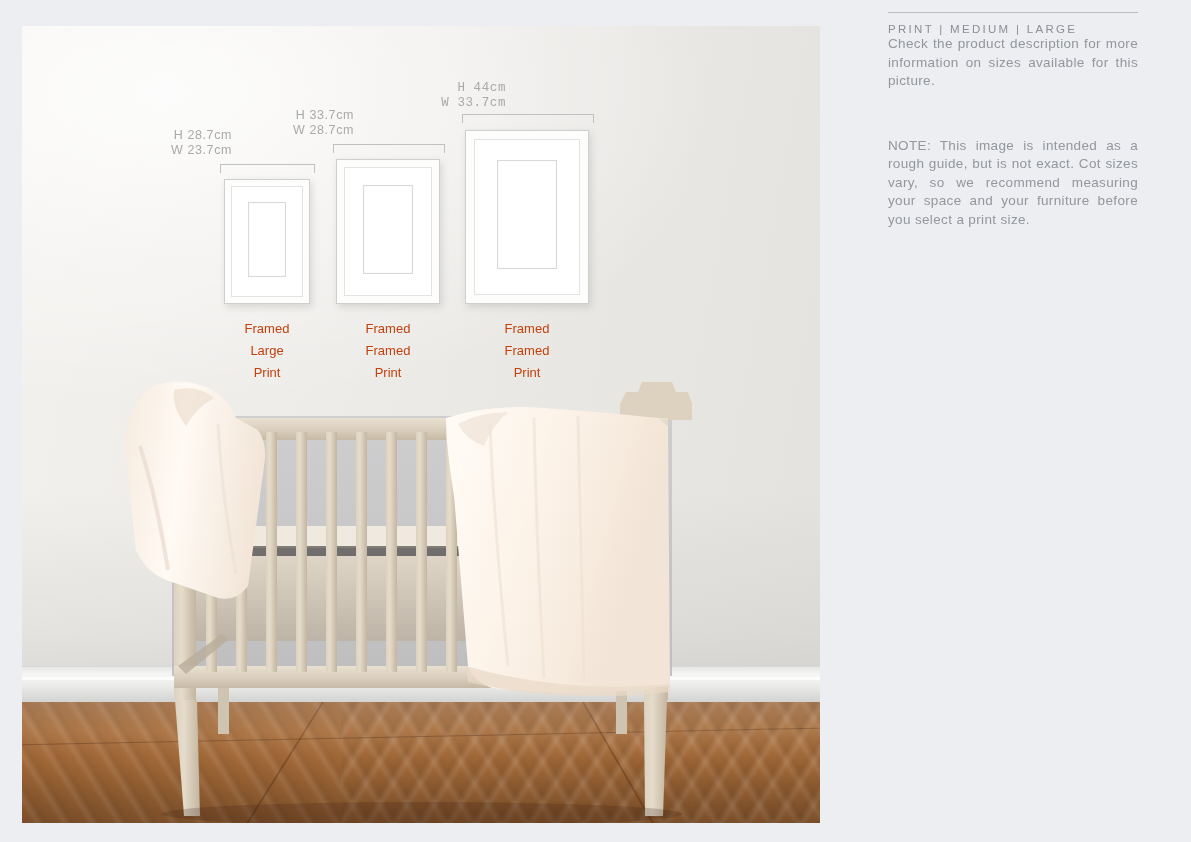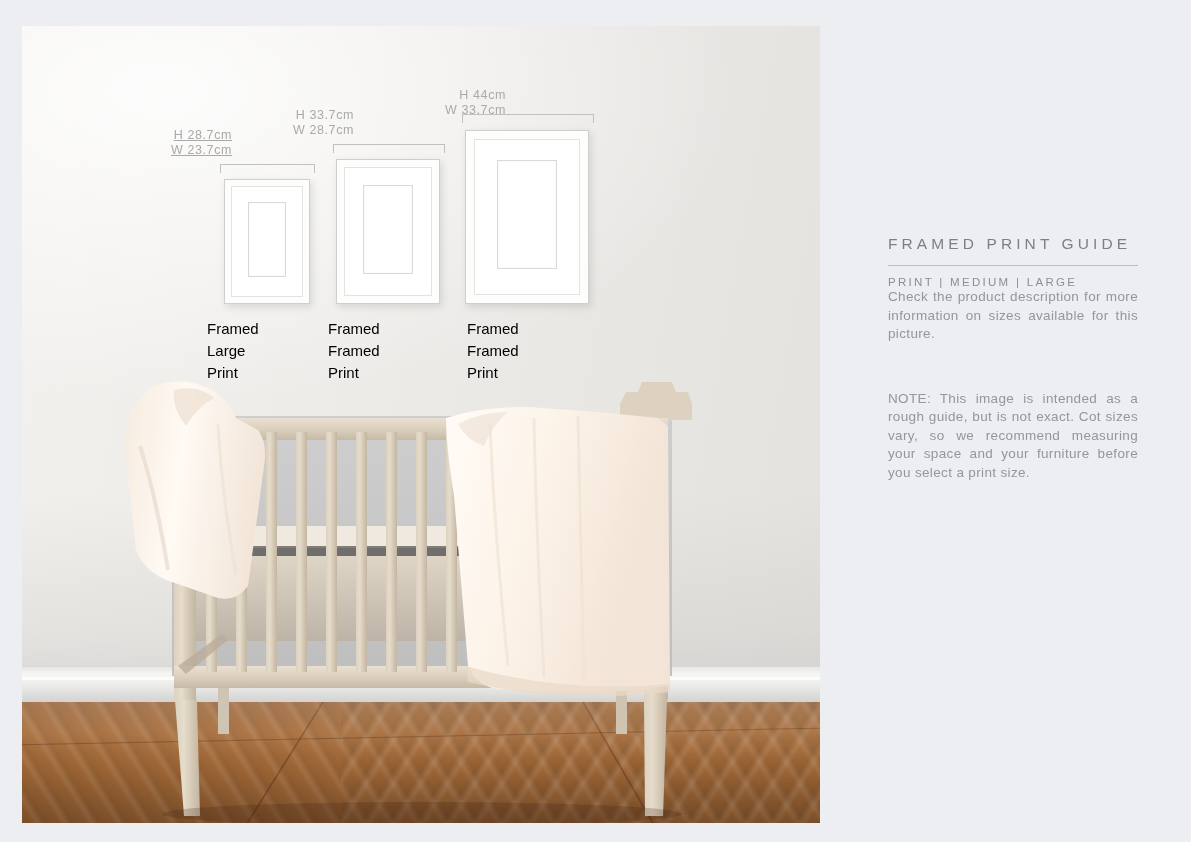--- a/index.html
+++ b/index.html
@@ -144,23 +144,23 @@
   }
   .print-area {
     position: absolute;
     background: #ffffff;
     border: 1px solid #d9d9d9;
     box-sizing: border-box;
     box-shadow: inset 0 0 3px rgba(0,0,0,0.04);
   }
   .frame-caption {
     position: absolute;
-    text-align: left;
-    color: #000000;
-    font-size: 15px;
+    text-align: center;
+    color: #c2410c;
+    font-size: 13px;
     line-height: 22px;
     white-space: nowrap;
   }
 
   
   .crib { position: absolute; left: 0; top: 0; width: 100%; height: 100%; }
 
   
   .side {
     position: absolute;
@@ -208,21 +208,21 @@
   <div class="floor">
     <div class="floor-chev"></div>
     <div class="floor-chev2"></div>
     <div class="floor-seam" style="left:300px;top:0;width:2px;height:100%;transform:skewX(-32deg);transform-origin:top;"></div>
     <div class="floor-seam" style="left:560px;top:0;width:2px;height:100%;transform:skewX(30deg);transform-origin:top;"></div>
     <div class="floor-seam" style="left:0;top:34px;width:100%;height:1px;transform:rotate(-1.2deg);"></div>
     <div class="floor-gloss"></div>
   </div>
 
   <div class="frame-group">
-    <div class="dim-label" style="left:115px; top:102px; width:95px;text-decoration:underline;">
+    <div class="dim-label" style="left:115px; top:102px; width:95px;">
       <div>H  28.7cm</div>
       <div>W  23.7cm</div>
     </div>
     <div class="measure-line" style="left:198px; top:138px; width:93px;"></div>
     <div class="frame" style="left:202px; top:153px; width:86px; height:125px;">
       <div class="mat" style="left:6px; top:6px; right:6px; bottom:6px;">
         <div class="print-area" style="left:16px; top:15px; right:16px; bottom:19px;"></div>
       </div>
     </div>
     <div class="frame-caption" style="left:185px; top:292px; width:120px;">
@@ -244,21 +244,21 @@
       </div>
     </div>
     <div class="frame-caption" style="left:306px; top:292px; width:120px;">
       <div>Framed</div>
       <div>Framed</div>
       <div>Print</div>
     </div>
   </div>
 
   <div class="frame-group">
-    <div class="dim-label" style="left:365px; top:62px; width:119px;">
+    <div class="dim-label" style="left:365px; top:55px; width:119px;font-family:Liberation Mono, monospace;">
       <div>H  44cm</div>
       <div>W  33.7cm</div>
     </div>
     <div class="measure-line" style="left:440px; top:88px; width:130px;"></div>
     <div class="frame" style="left:443px; top:104px; width:124px; height:174px;">
       <div class="mat" style="left:8px; top:8px; right:8px; bottom:8px;">
         <div class="print-area" style="left:22px; top:20px; right:22px; bottom:25px;"></div>
       </div>
     </div>
     <div class="frame-caption" style="left:445px; top:292px; width:120px;">
@@ -362,21 +362,20 @@
       <path d="M512 392 Q514 500 522 652"></path>
       <path d="M556 390 Q558 500 562 656"></path>
     </g>
     <path d="M444 640 Q540 668 648 658 L648 666 Q540 678 446 656 Z" fill="#e9d9c8" opacity="0.75"></path>
   </svg>
 
 </div>
 
 <div class="side">
 
-  <div class="side-title" style="margin-top:235px;">FRAMED PRINT GUIDE</div>
 
   <div class="side-rule"></div>
 
   <div class="side-sub">PRINT  |  MEDIUM  |  LARGE</div>
 
   <div class="side-note">Check the product description for more information on sizes available for this picture.</div>
 
   <div class="side-note" style="margin-top:46px;">NOTE: This image is intended as a rough guide, but is not exact. Cot sizes vary, so we recommend measuring your space and your furniture before you select a print size.</div>
 
 </div>

